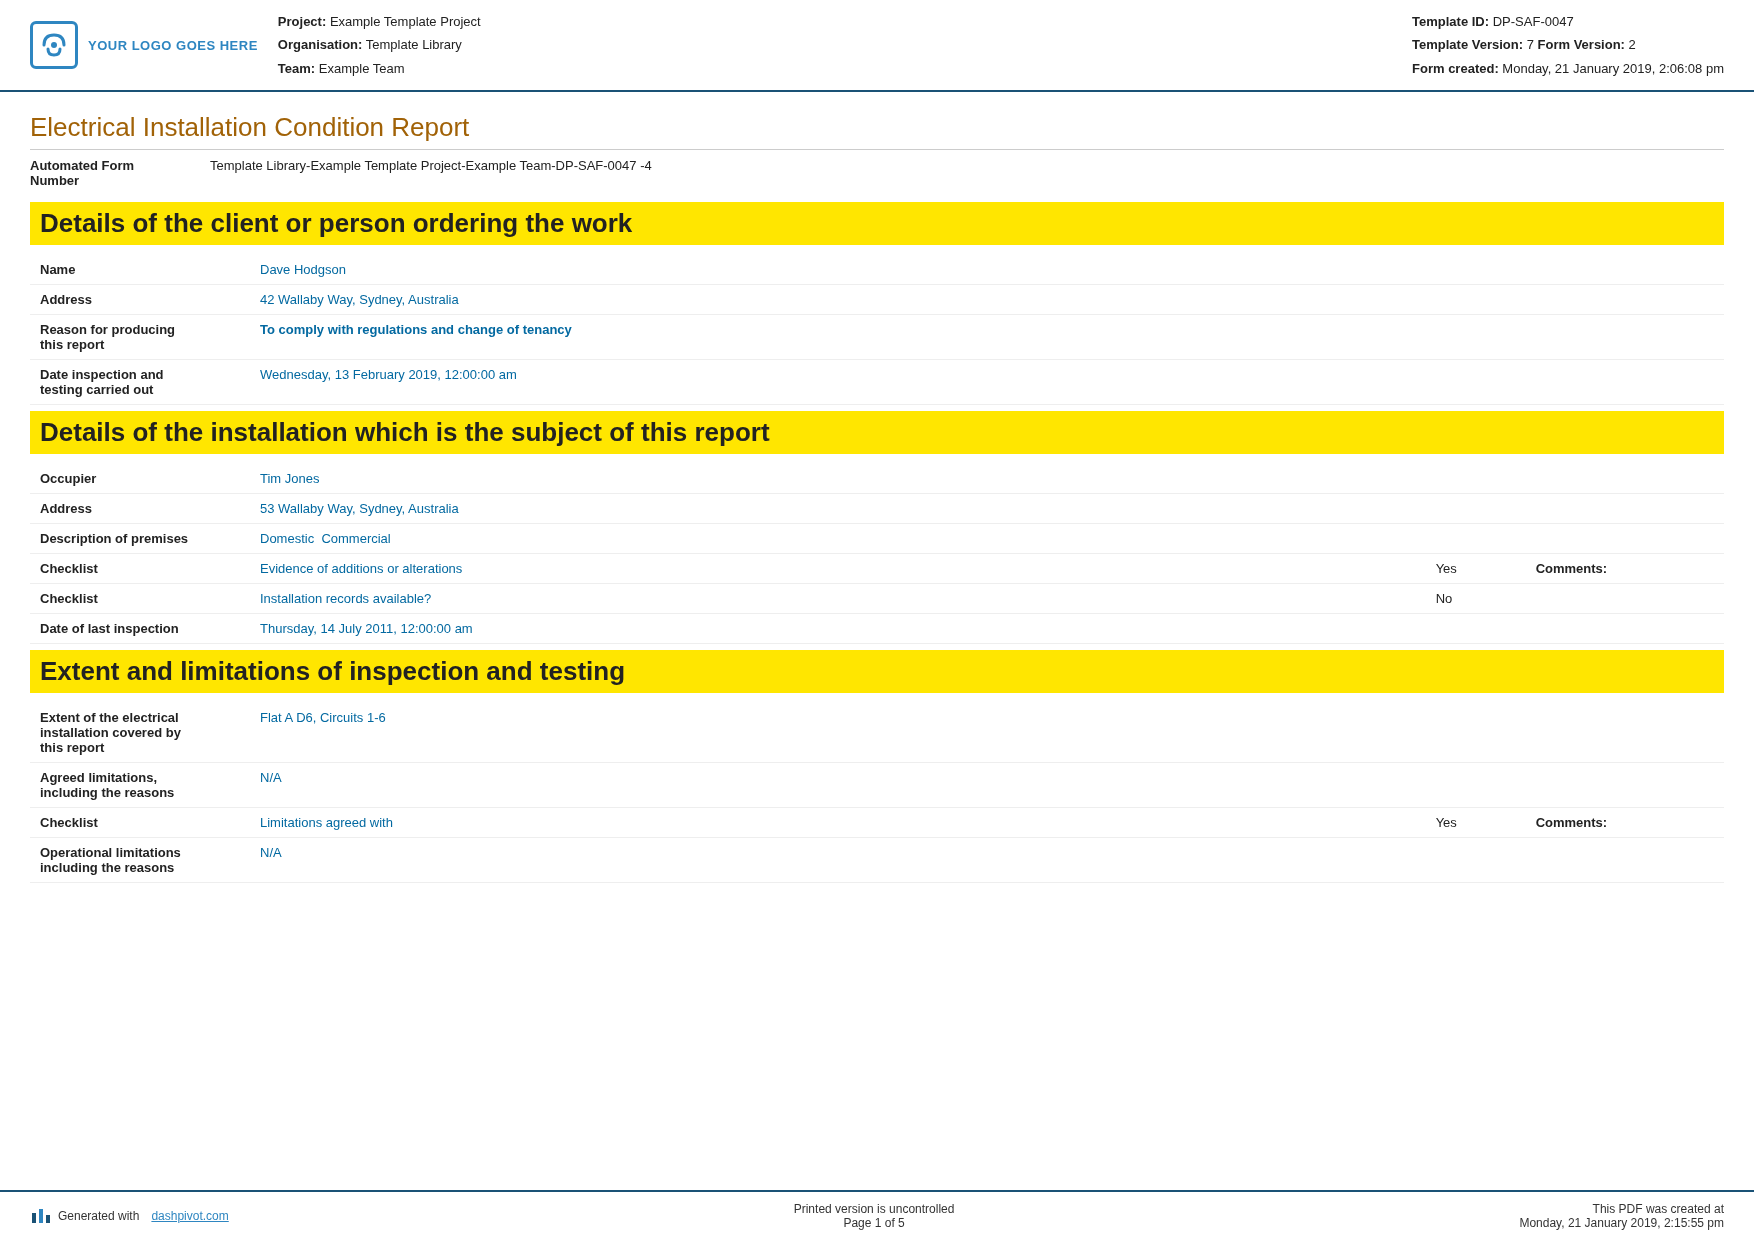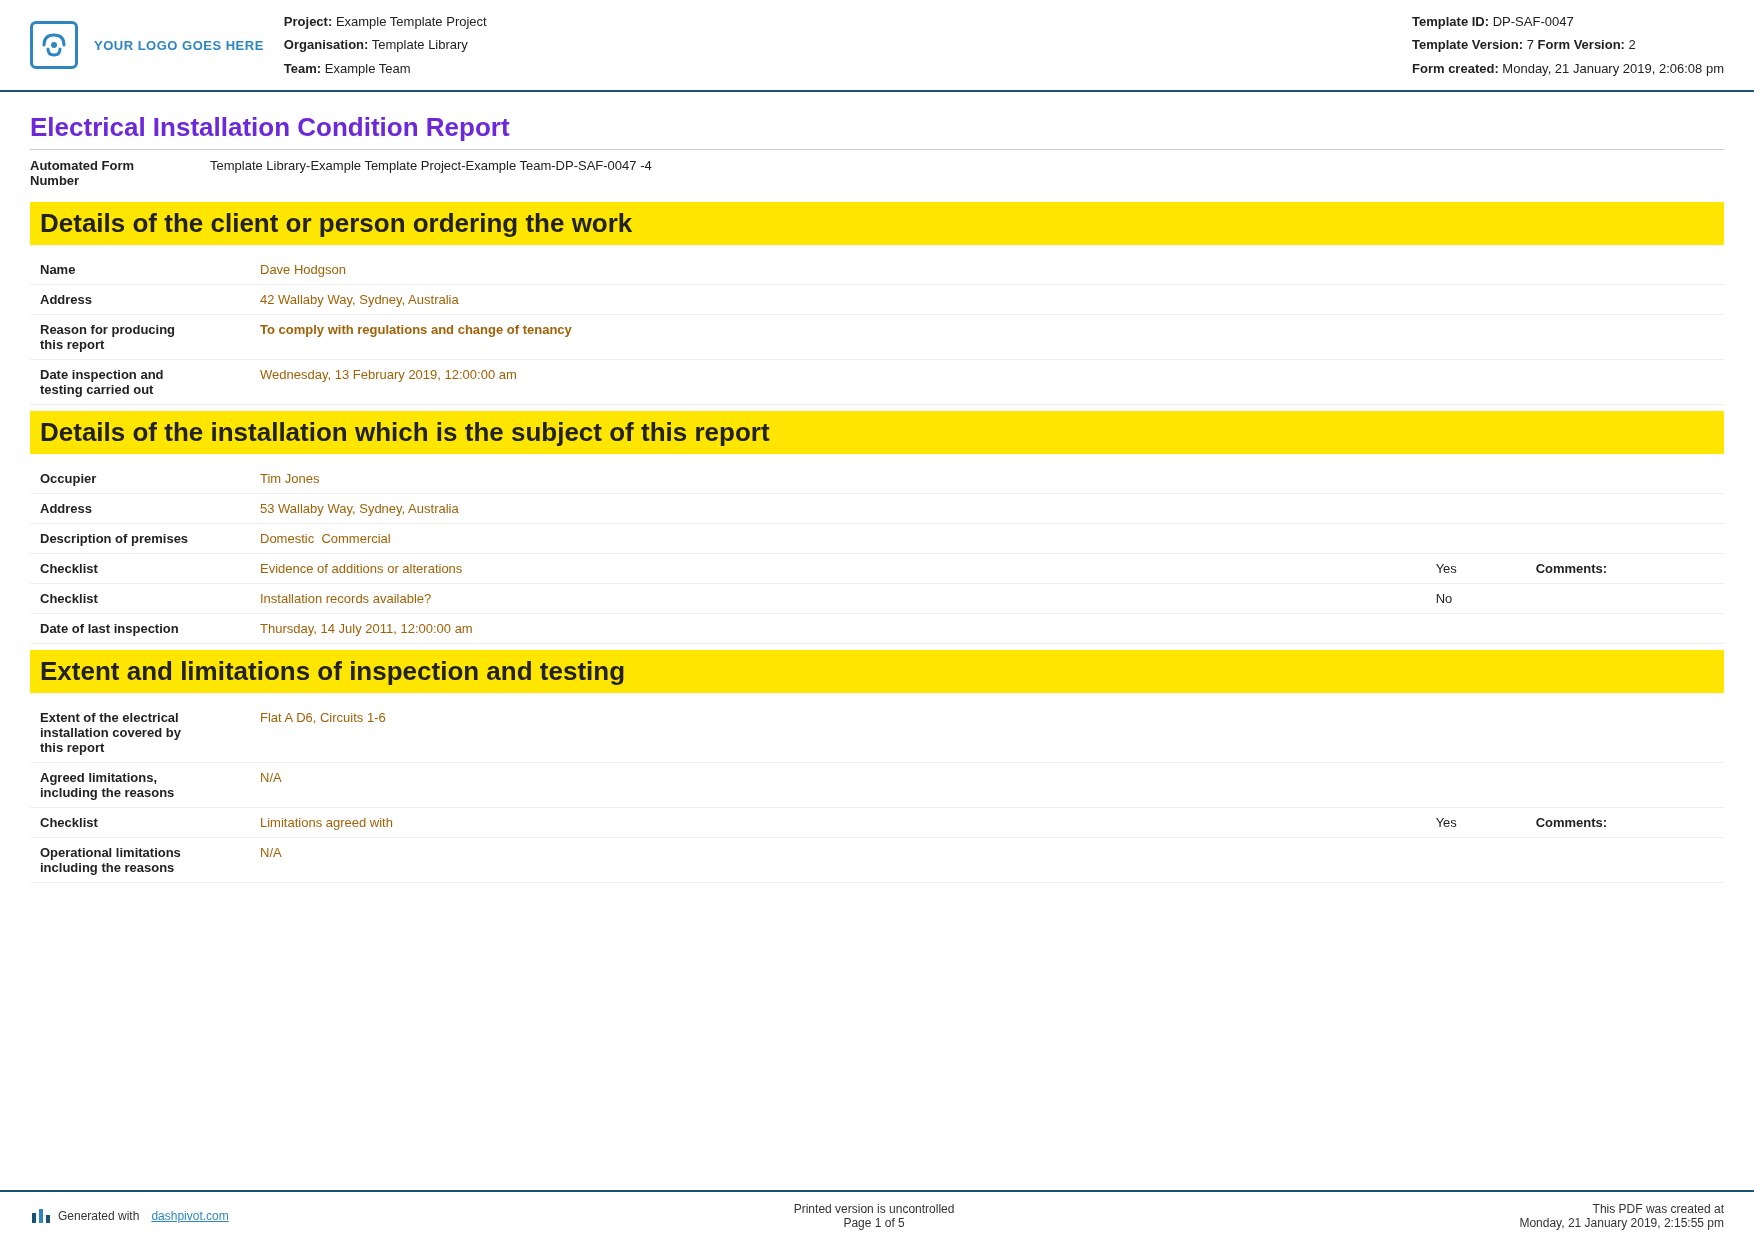--- a/index.html
+++ b/index.html
@@ -22,21 +22,21 @@
     .header {
       display: flex;
       align-items: stretch;
       border-bottom: 2px solid #1a5276;
       padding: 10px 30px;
       gap: 20px;
     }
     .header-logo {
       display: flex;
       align-items: center;
-      gap: 16px;
+      gap: 10px;
       min-width: 220px;
     }
     .logo-icon {
       width: 48px;
       height: 48px;
       border: 3px solid #2e86c1;
       border-radius: 6px;
       display: flex;
       align-items: center;
       justify-content: center;
@@ -70,22 +70,22 @@
     }
 
     
     .content {
       padding: 20px 30px 30px 30px;
     }
 
     
     .report-title {
       font-size: 26px;
-      font-weight: bold;
-      color: #6d28d9;
+      font-weight: normal;
+      color: #a16207;
       margin-bottom: 8px;
       border-bottom: 1px solid #ccc;
       padding-bottom: 6px;
     }
 
     
     .form-number-row {
       display: flex;
       gap: 0;
       margin-bottom: 14px;
@@ -122,21 +122,21 @@
       font-size: 13px;
       border-bottom: 1px solid #eee;
     }
     .data-table tr td.field-label {
       font-weight: bold;
       width: 220px;
       min-width: 180px;
       color: #222;
     }
     .data-table tr td.field-value {
-      color: #a16207;
+      color: #0369a1;
       min-width: 300px;
     }
     .data-table tr td.field-yes-no {
       width: 100px;
       color: #222;
     }
     .data-table tr td.field-comments-label {
       font-weight: bold;
       width: 120px;
     }

